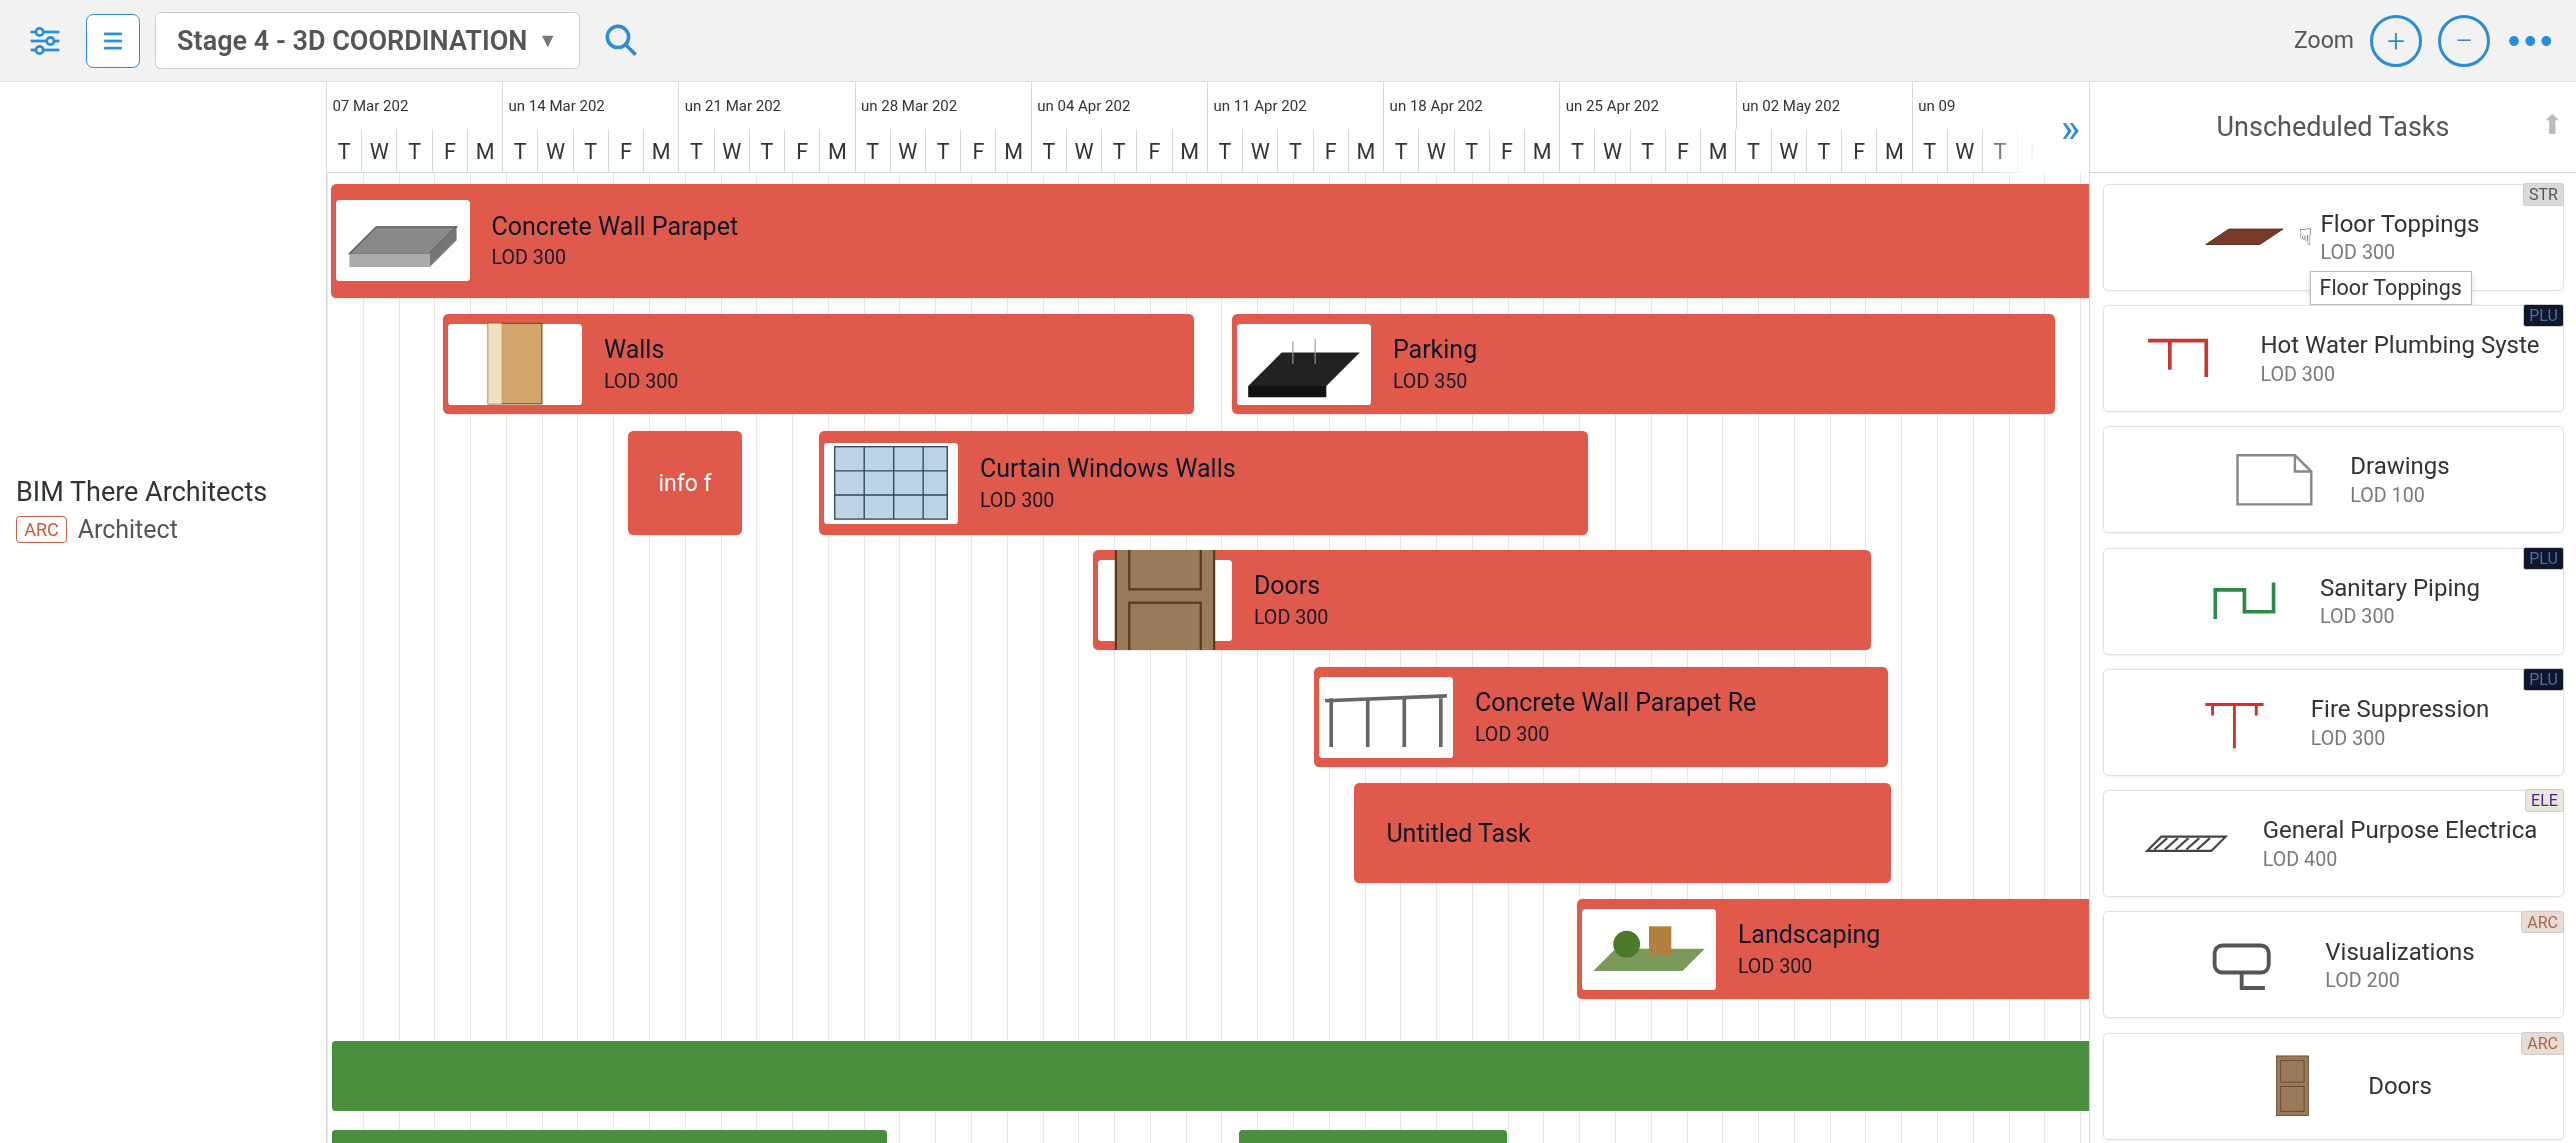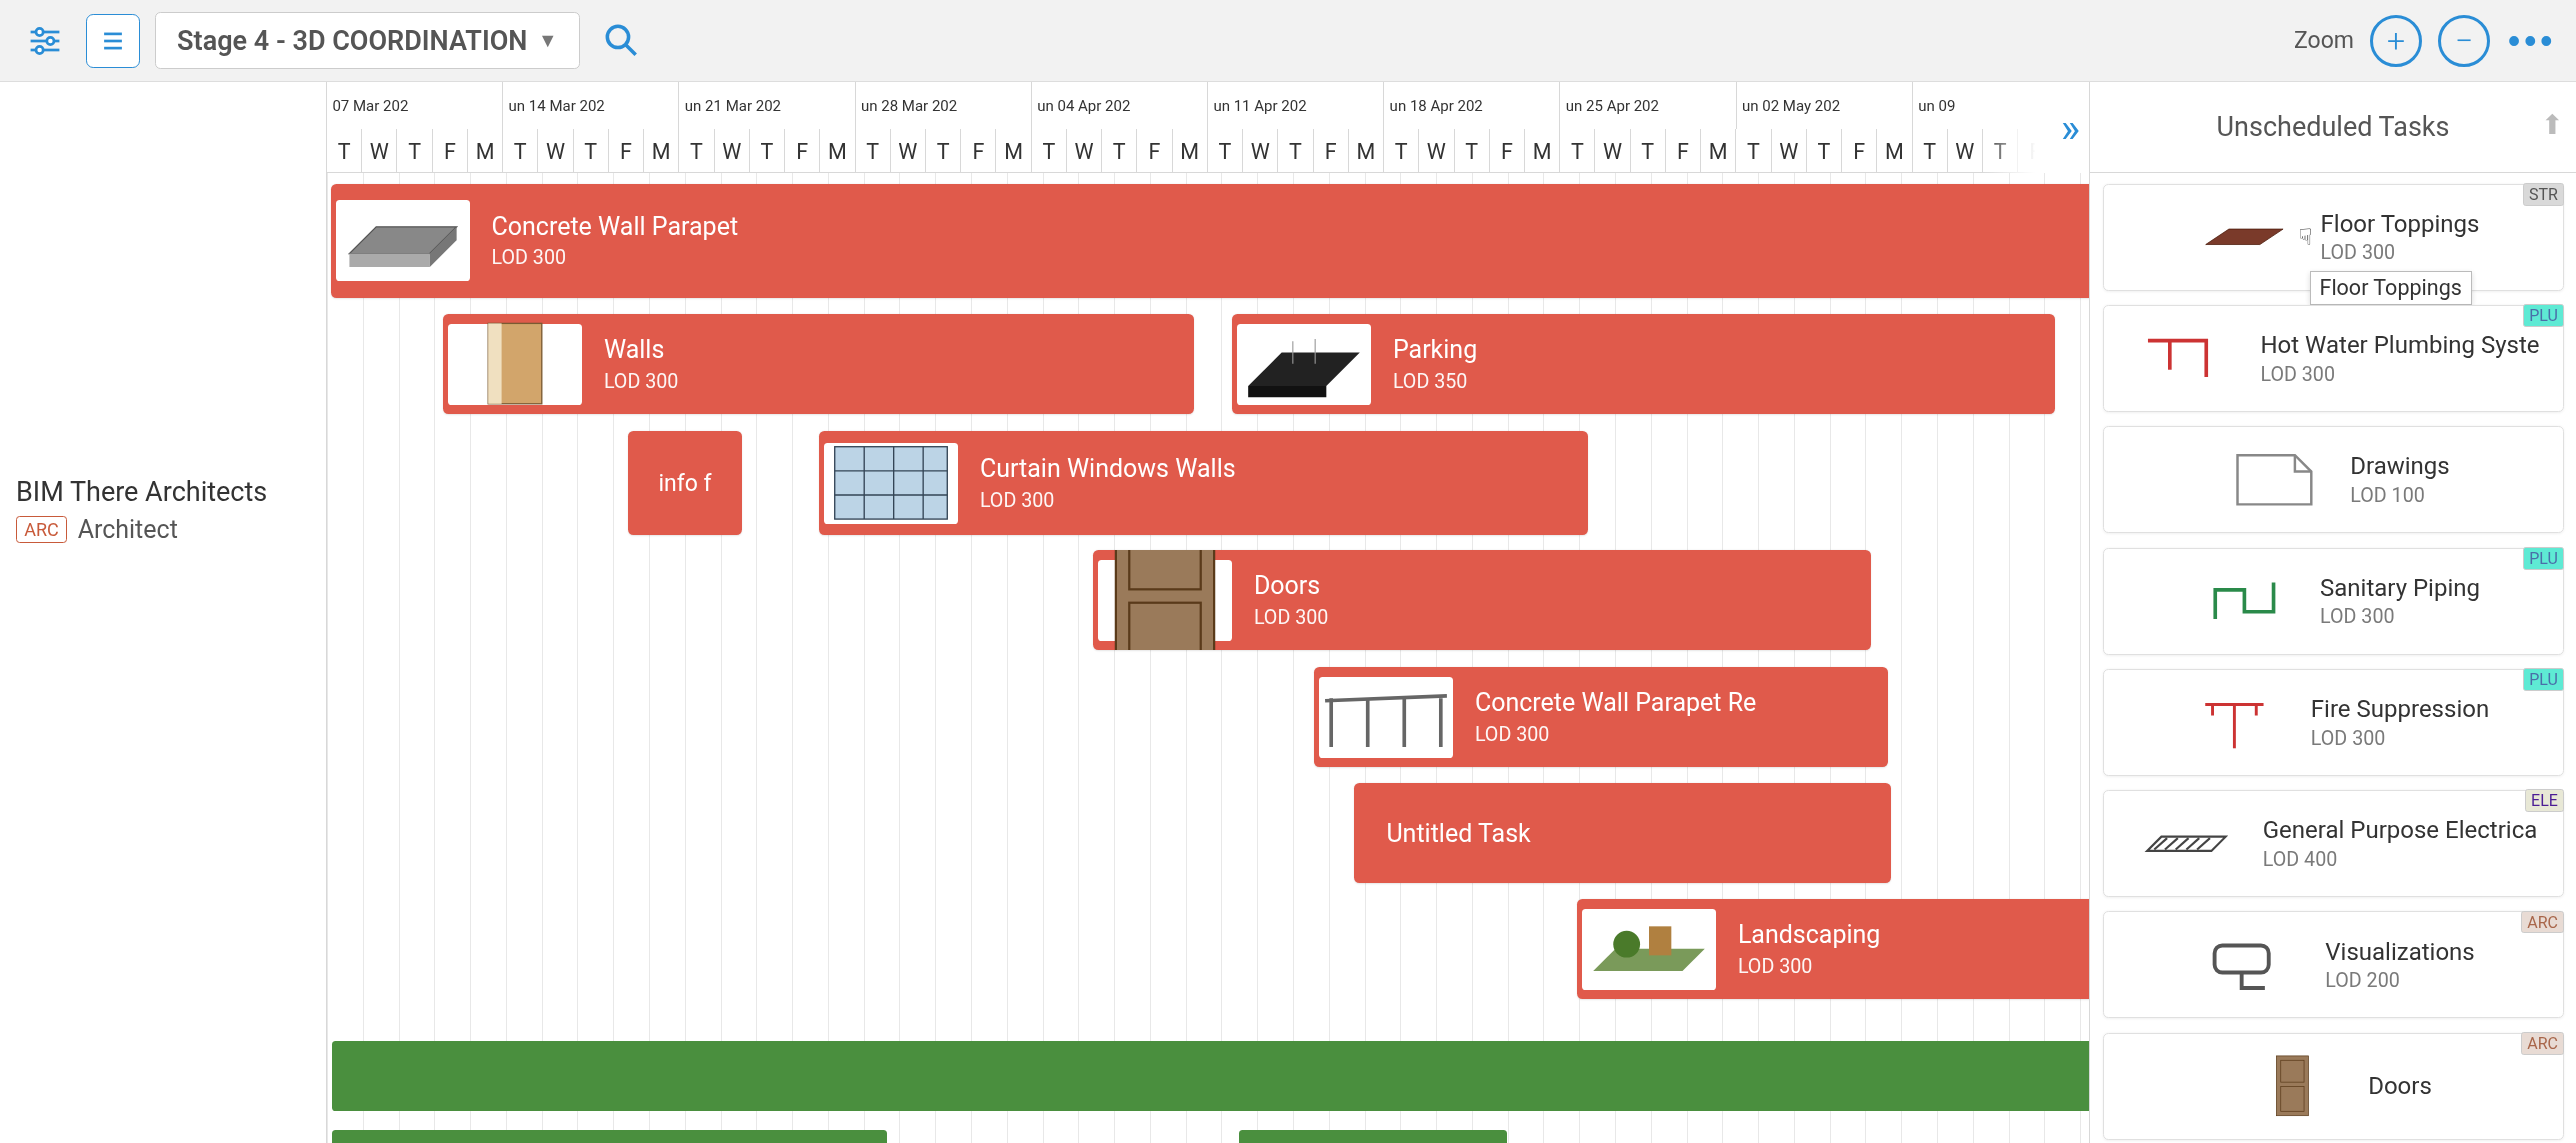--- a/index.html
+++ b/index.html
@@ -34,21 +34,21 @@
 .week-cell { border-right: 0.9px solid #d8d8d8; font-size: 15px; color: #333; display: flex; align-items: center; padding-left: 5.4px; white-space: nowrap; overflow: hidden; }
 .day-row { height: 45px; display: flex; }
 .day-cell { border-right: 0.9px solid #d8d8d8; font-size: 21.5px; color: #333; display: flex; align-items: center; justify-content: center; }
 
 .gantt-body { position: relative; height: calc(100% - 91px); background: #fff; }
 .day-sep { position: absolute; top: 0; bottom: 0; width: 0.9px; background: #e8e8e8; }
 
 .task-bar { position: absolute; background: #e05a4b; border-radius: 5.4px; display: flex; align-items: center; padding: 5.4px 10.7px 5.4px 5.4px; overflow: hidden; box-shadow: 0 0.9px 1.8px rgba(0,0,0,0.1); }
 .task-bar.small { padding: 0; justify-content: center; }
 .task-bar .thumb { width: 134px; height: 81px; background: #fff; border-radius: 3.6px; margin-right: 21.5px; display: flex; align-items: center; justify-content: center; flex-shrink: 0; }
-.task-text { display: flex; flex-direction: column; color: #ffffff; justify-content: space-between; }
+.task-text { display: flex; flex-direction: column; color: #0f172a; justify-content: space-between; }
 .task-title { font-size: 25px; white-space: nowrap; }
 .task-lod { font-size: 19.7px; opacity: 0.95; margin-top: 5.4px; white-space: nowrap; }
 .task-bar.small .task-title { font-size: 23px; color: #fff; }
 
 .green-bar { position: absolute; background: #4a8f3e; border-radius: 3.6px; }
 
 .scroll-fade { position: absolute; top: 0; right: 0; width: 107px; height: 91px; background: linear-gradient(to right, rgba(255,255,255,0), #fff 50%); display: flex; align-items: center; justify-content: flex-end; padding-right: 9px; }
 .scroll-arrows { color: #2a8dd6; font-size: 41px; cursor: pointer; }
 
 
@@ -57,21 +57,21 @@
 .rp-title { font-size: 27px; color: #555; }
 .rp-up { position: absolute; right: 12.5px; top: 27px; color: #bbb; font-size: 27px; cursor: pointer; }
 .rp-list { flex: 1; overflow-y: auto; padding: 10.7px 12.5px; }
 .rp-card { position: relative; background: #fff; border: 0.9px solid #e0e0e0; border-radius: 5.4px; box-shadow: 0 0.9px 2.7px rgba(0,0,0,0.06); margin-bottom: 14.3px; height: 107px; display: flex; align-items: center; padding: 7.2px 12.5px; cursor: grab; justify-content: center; }
 .rp-card .thumb { width: 116px; height: 82px; display: flex; align-items: center; justify-content: center; margin-right: 18px; flex-shrink: 0; }
 .rp-card-text { display: flex; flex-direction: column; overflow: hidden; }
 .rp-card-title { font-size: 24px; color: #333; white-space: nowrap; overflow: hidden; text-overflow: ellipsis; }
 .rp-card-lod { font-size: 19.7px; color: #7a7a7a; margin-top: 3.6px; }
 .rp-tag { position: absolute; top: -1.8px; right: -1.8px; font-size: 16px; padding: 0.9px 5.4px; border-radius: 2.7px; background: #eee; color: #555; border: 0.9px solid #ccc; }
 .rp-tag.str { background: #d9d9d9; color: #555; }
-.rp-tag.plu { background: #5eead4; color: #4a6fa8; }
+.rp-tag.plu { background: #0f172a; color: #4a6fa8; }
 .rp-tag.ele { background: #e8e8d6; color: #4c1d95; }
 .rp-tag.arc { background: #e8dbd4; color: #a8664a; }
 
 .tooltip { position: absolute; background: #fff; border: 0.9px solid #bbb; padding: 3.6px 9px; font-size: 21.5px; color: #333; box-shadow: 0 1.8px 5.4px rgba(0,0,0,0.15); }
 .cursor-hand { position: absolute; font-size: 23px; pointer-events: none; }
 
 
 .th-slab svg, .th-wall svg, .th-window svg, .th-door svg, .th-rail svg, .th-parking svg, .th-landscape svg,
 .rp-card .thumb svg { width: 80%; height: 80%; }
 </style>

